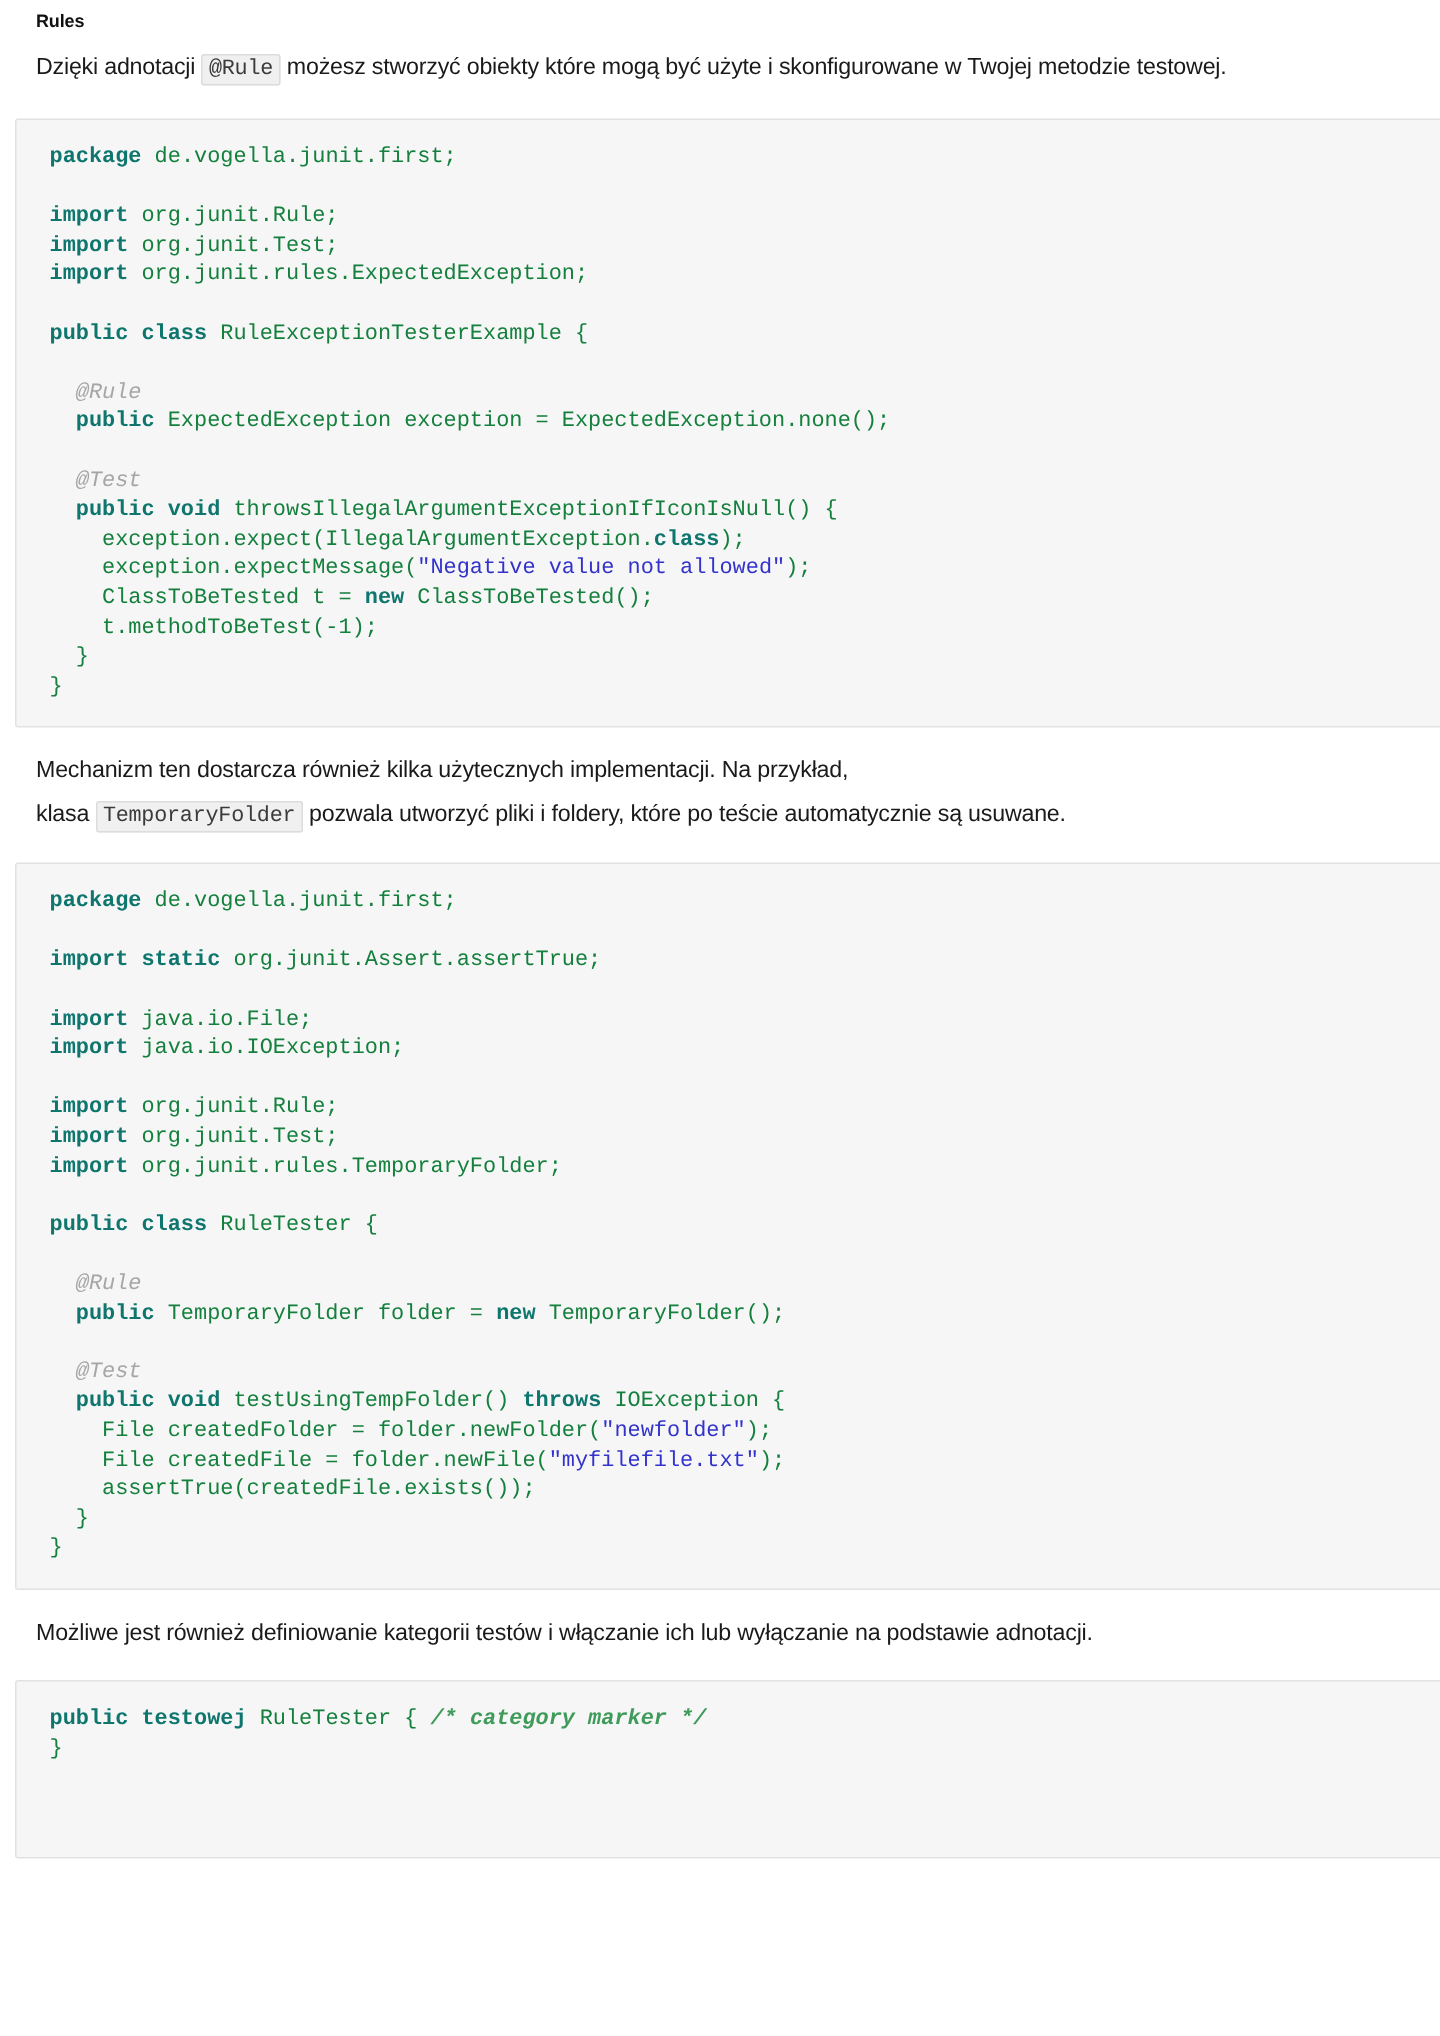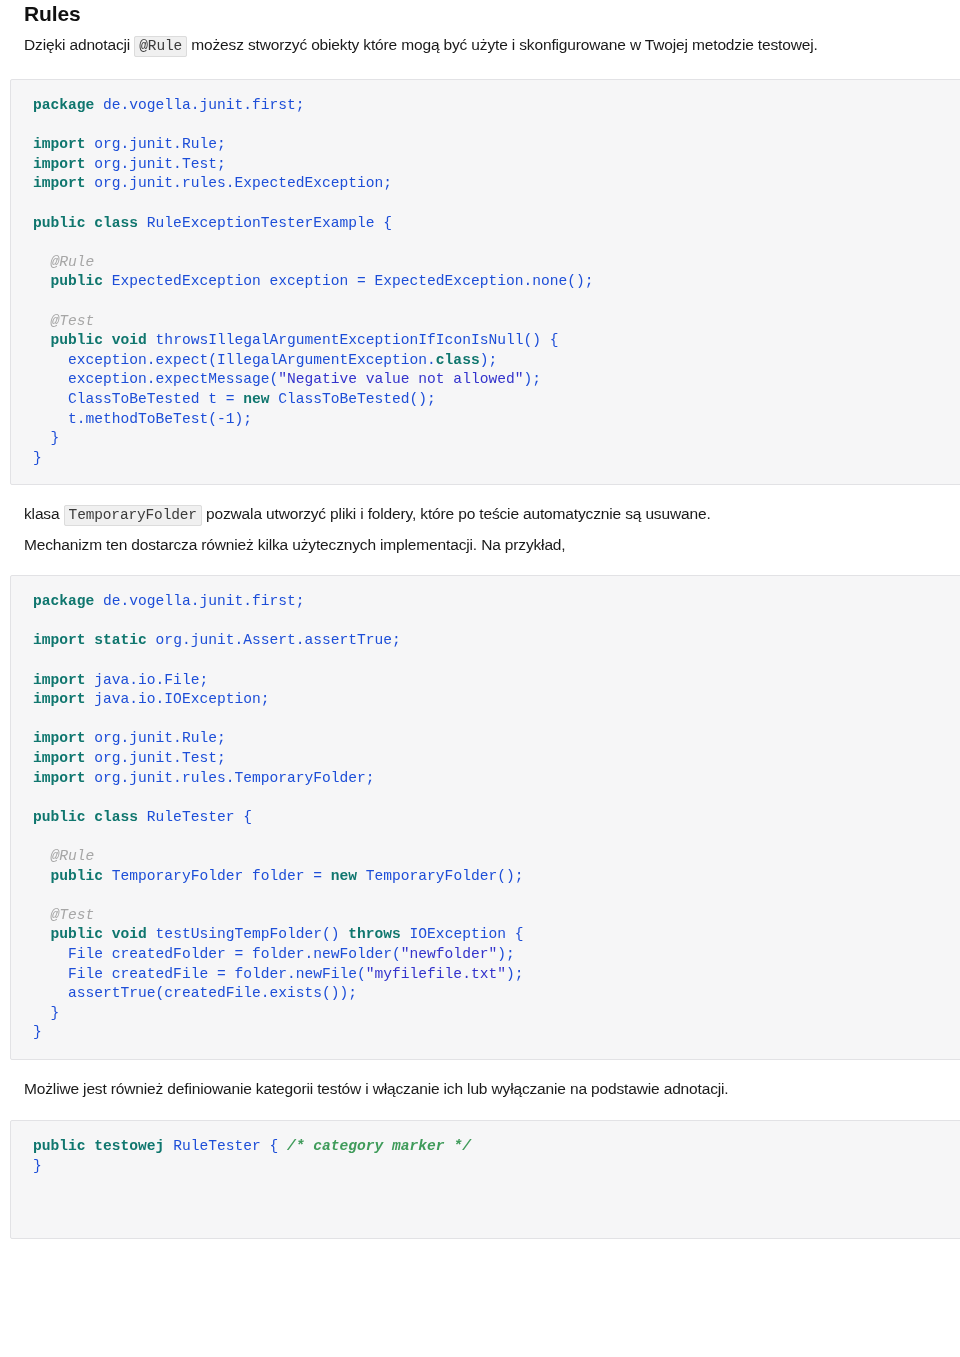--- a/index.html
+++ b/index.html
@@ -17,21 +17,21 @@
   .page {
     width: 960px;
     height: 1357px;
     position: relative;
     box-sizing: border-box;
     padding: 0 10px 0 24px;
   }
   .section-heading {
     font-family: "Liberation Sans", sans-serif;
     font-weight: bold;
-    font-size: 21px;
+    font-size: 12px;
     line-height: 20px;
     margin: 4px 0 6px 0;
     letter-spacing: -0.1px;
     color: #111111;
   }
   .para {
     font-family: "Liberation Sans", sans-serif;
     font-size: 15.5px;
     line-height: 30px;
     color: #1a1a1a;
@@ -62,40 +62,40 @@
     line-height: 19.6px;
     color: #3a3a3a;
     white-space: pre;
     overflow: hidden;
   }
   .codeblock .ln { display: block; min-height: 19.6px; }
   .kw   { color: #0f766e; font-weight: bold; }
   .str  { color: #3333cc; }
   .ann  { color: #a6a6a6; font-style: italic; }
   .cmt  { color: #3f9b5a; font-style: italic; font-weight: bold; }
-  .pln  { color: #1d4ed8; }
+  .pln  { color: #15803d; }
   .gap  { display: block; height: 19.6px; }
   #cb1 { margin-top: 18px; }
   #cb2 { margin-top: 16px; }
   #cb3 { margin-top: 16px; padding-bottom: 62px; }
 </style>
 </head>
 <body>
 
 <div class="page">
 
   <h2 class="section-heading">Rules</h2>
 
   <p class="para"><span>Dzięki adnotacji </span><code class="inline">@Rule</code><span> możesz stworzyć obiekty które mogą być użyte i skonfigurowane w Twojej metodzie testowej.</span></p>
 
   <div class="codeblock" id="cb1"><span class="ln"><span class="kw">package</span><span class="pln"> de.vogella.junit.first;</span></span><span class="gap">&nbsp;</span><span class="ln"><span class="kw">import</span><span class="pln"> org.junit.Rule;</span></span><span class="ln"><span class="kw">import</span><span class="pln"> org.junit.Test;</span></span><span class="ln"><span class="kw">import</span><span class="pln"> org.junit.rules.ExpectedException;</span></span><span class="gap">&nbsp;</span><span class="ln"><span class="kw">public class</span><span class="pln"> RuleExceptionTesterExample {</span></span><span class="gap">&nbsp;</span><span class="ln"><span class="ann">  @Rule</span></span><span class="ln"><span class="kw">  public</span><span class="pln"> ExpectedException exception = ExpectedException.none();</span></span><span class="gap">&nbsp;</span><span class="ln"><span class="ann">  @Test</span></span><span class="ln"><span class="kw">  public void</span><span class="pln"> throwsIllegalArgumentExceptionIfIconIsNull() {</span></span><span class="ln"><span class="pln">    exception.expect(IllegalArgumentException.</span><span class="kw">class</span><span class="pln">);</span></span><span class="ln"><span class="pln">    exception.expectMessage(</span><span class="str">"Negative value not allowed"</span><span class="pln">);</span></span><span class="ln"><span class="pln">    ClassToBeTested t = </span><span class="kw">new</span><span class="pln"> ClassToBeTested();</span></span><span class="ln"><span class="pln">    t.methodToBeTest(-1);</span></span><span class="ln"><span class="pln">  }</span></span><span class="ln"><span class="pln">}</span></span></div>
 
+  <p class="para tight"><span>Mechanizm ten dostarcza również kilka użytecznych implementacji. Na przykład,</span></p>
+
   <p class="para tight"><span>klasa </span><code class="inline">TemporaryFolder</code><span> pozwala utworzyć pliki i foldery, które po teście automatycznie są usuwane.</span></p>
-
-  <p class="para tight"><span>Mechanizm ten dostarcza również kilka użytecznych implementacji. Na przykład,</span></p>
 
   <div class="codeblock" id="cb2"><span class="ln"><span class="kw">package</span><span class="pln"> de.vogella.junit.first;</span></span><span class="gap">&nbsp;</span><span class="ln"><span class="kw">import static</span><span class="pln"> org.junit.Assert.assertTrue;</span></span><span class="gap">&nbsp;</span><span class="ln"><span class="kw">import</span><span class="pln"> java.io.File;</span></span><span class="ln"><span class="kw">import</span><span class="pln"> java.io.IOException;</span></span><span class="gap">&nbsp;</span><span class="ln"><span class="kw">import</span><span class="pln"> org.junit.Rule;</span></span><span class="ln"><span class="kw">import</span><span class="pln"> org.junit.Test;</span></span><span class="ln"><span class="kw">import</span><span class="pln"> org.junit.rules.TemporaryFolder;</span></span><span class="gap">&nbsp;</span><span class="ln"><span class="kw">public class</span><span class="pln"> RuleTester {</span></span><span class="gap">&nbsp;</span><span class="ln"><span class="ann">  @Rule</span></span><span class="ln"><span class="kw">  public</span><span class="pln"> TemporaryFolder folder = </span><span class="kw">new</span><span class="pln"> TemporaryFolder();</span></span><span class="gap">&nbsp;</span><span class="ln"><span class="ann">  @Test</span></span><span class="ln"><span class="kw">  public void</span><span class="pln"> testUsingTempFolder() </span><span class="kw">throws</span><span class="pln"> IOException {</span></span><span class="ln"><span class="pln">    File createdFolder = folder.newFolder(</span><span class="str">"newfolder"</span><span class="pln">);</span></span><span class="ln"><span class="pln">    File createdFile = folder.newFile(</span><span class="str">"myfilefile.txt"</span><span class="pln">);</span></span><span class="ln"><span class="pln">    assertTrue(createdFile.exists());</span></span><span class="ln"><span class="pln">  }</span></span><span class="ln"><span class="pln">}</span></span></div>
 
 
   <p class="para"><span>Możliwe jest również definiowanie kategorii testów i włączanie ich lub wyłączanie na podstawie adnotacji.</span></p>
 
   <div class="codeblock" id="cb3"><span class="ln"><span class="kw">public testowej</span><span class="pln"> RuleTester { </span><span class="cmt">/* category marker */</span></span><span class="ln"><span class="pln">}</span></span></div>
 
 </div>
 

